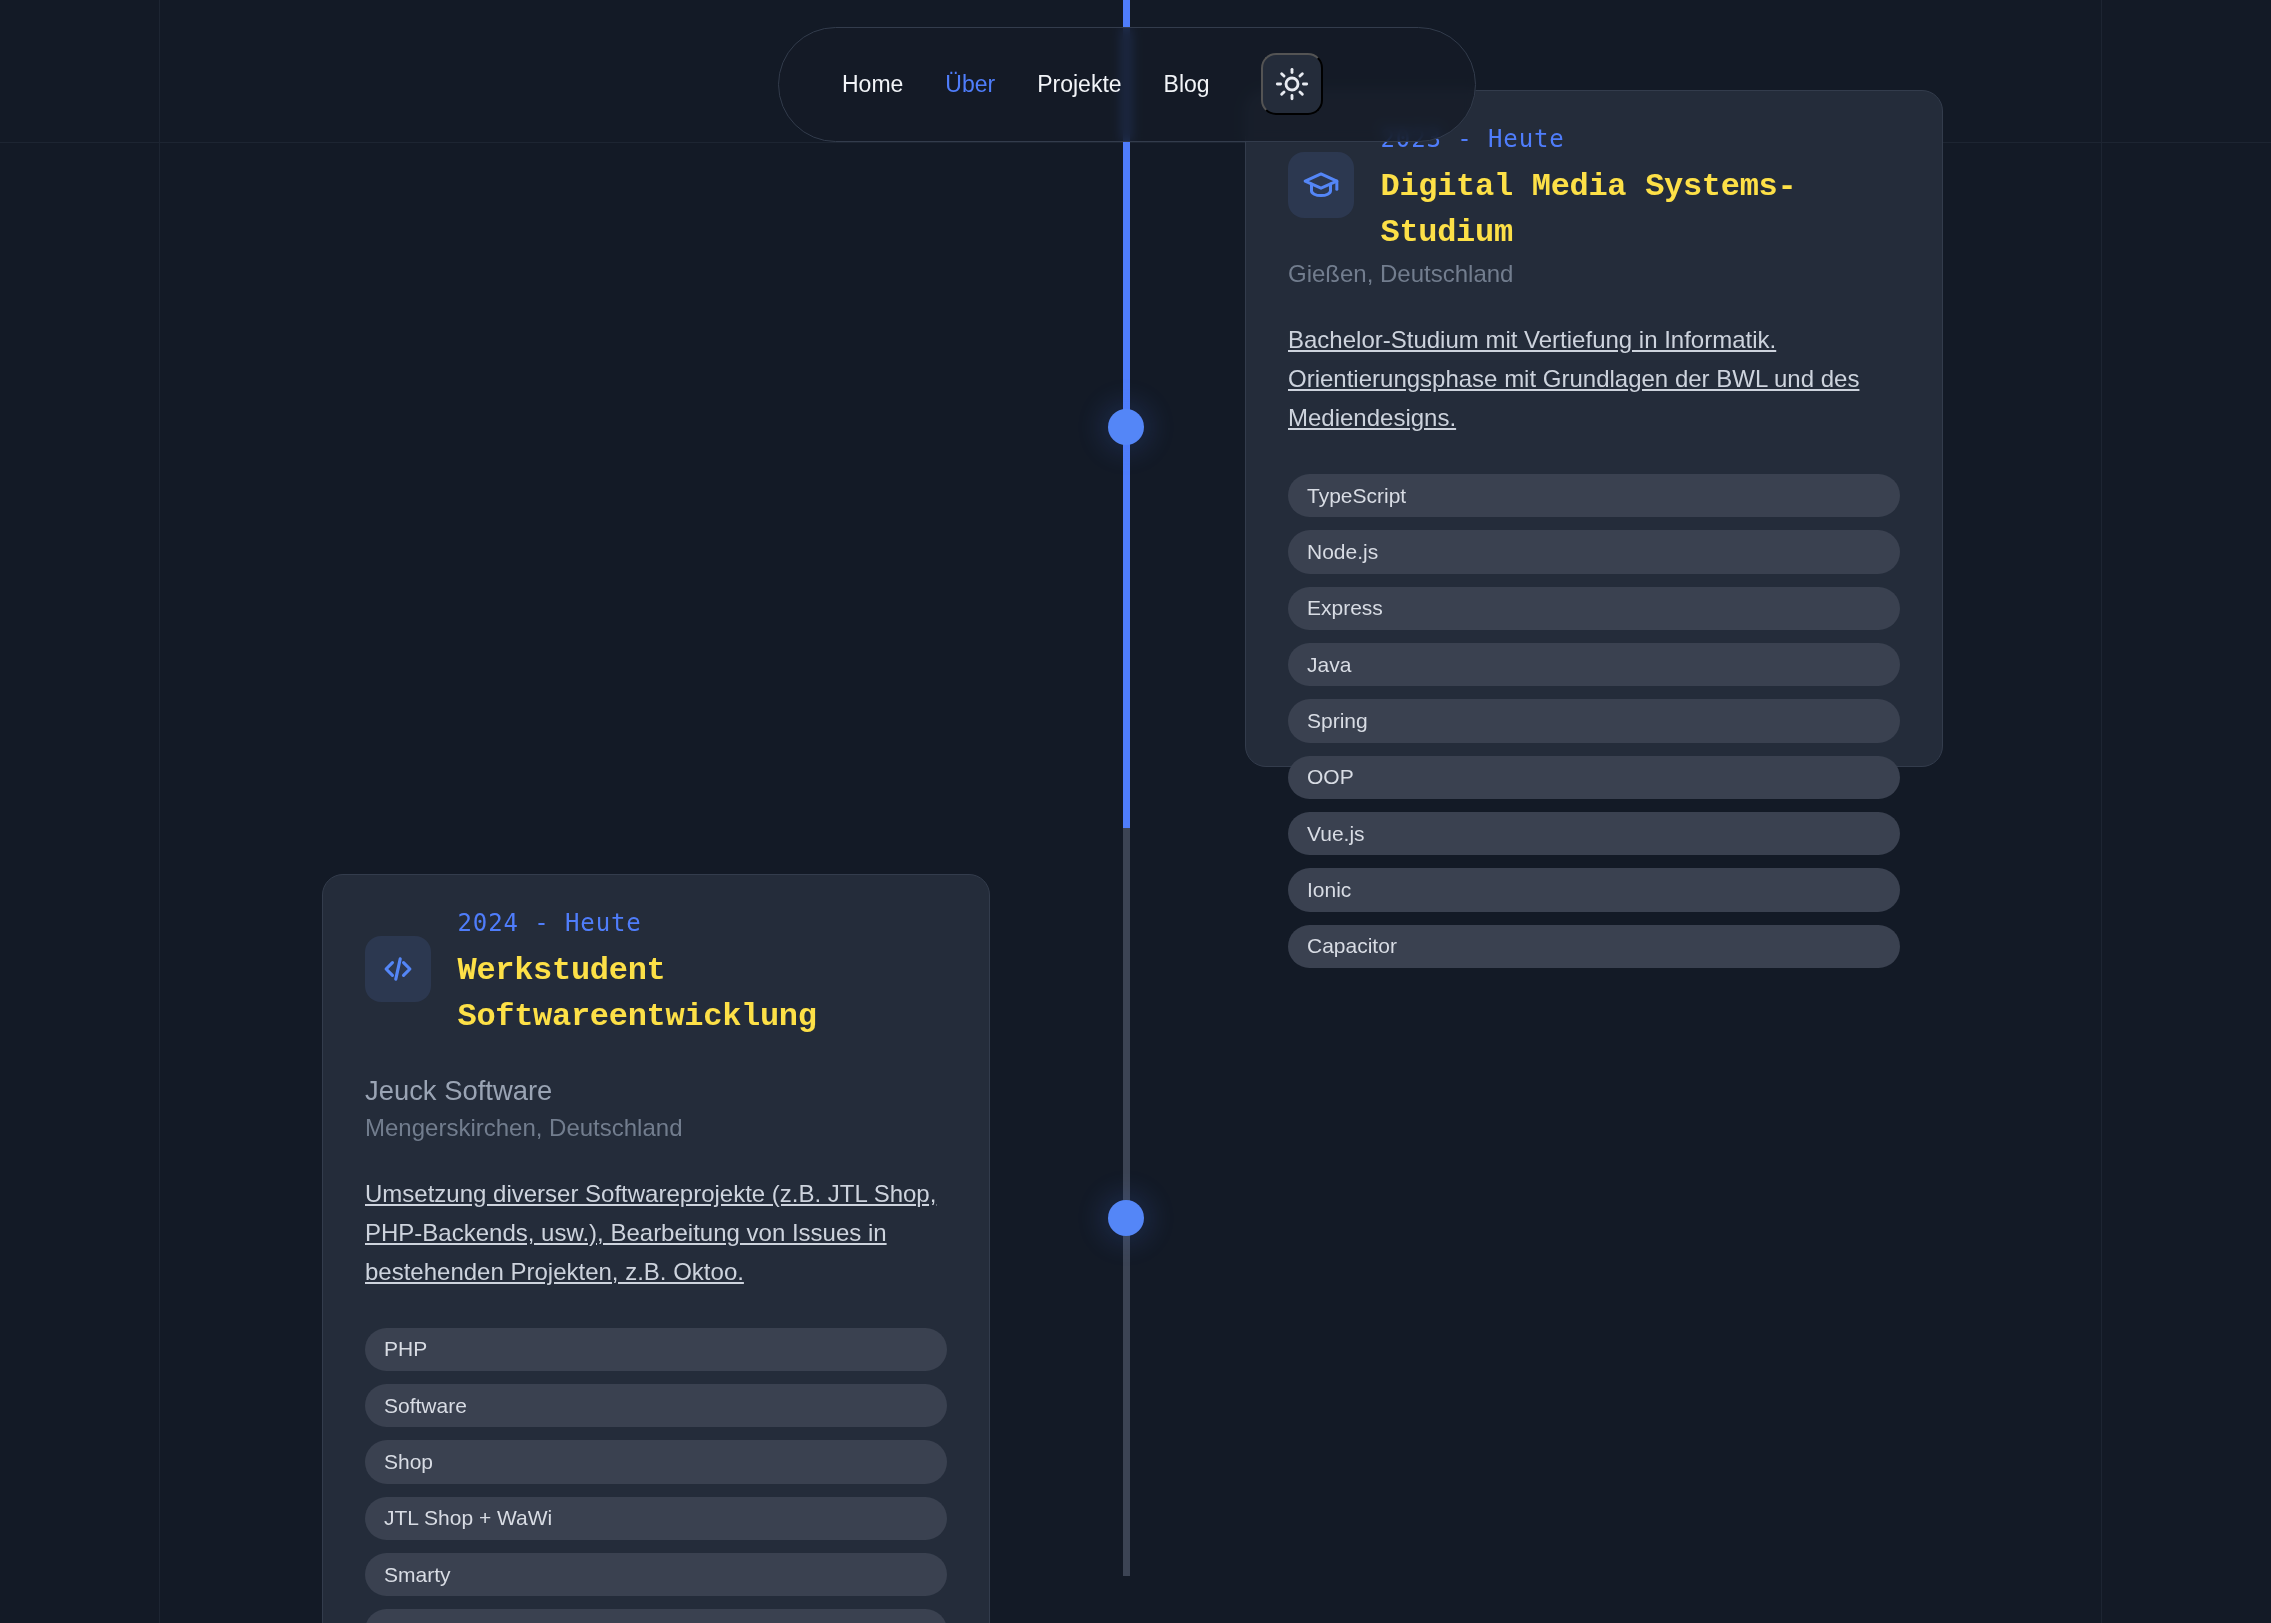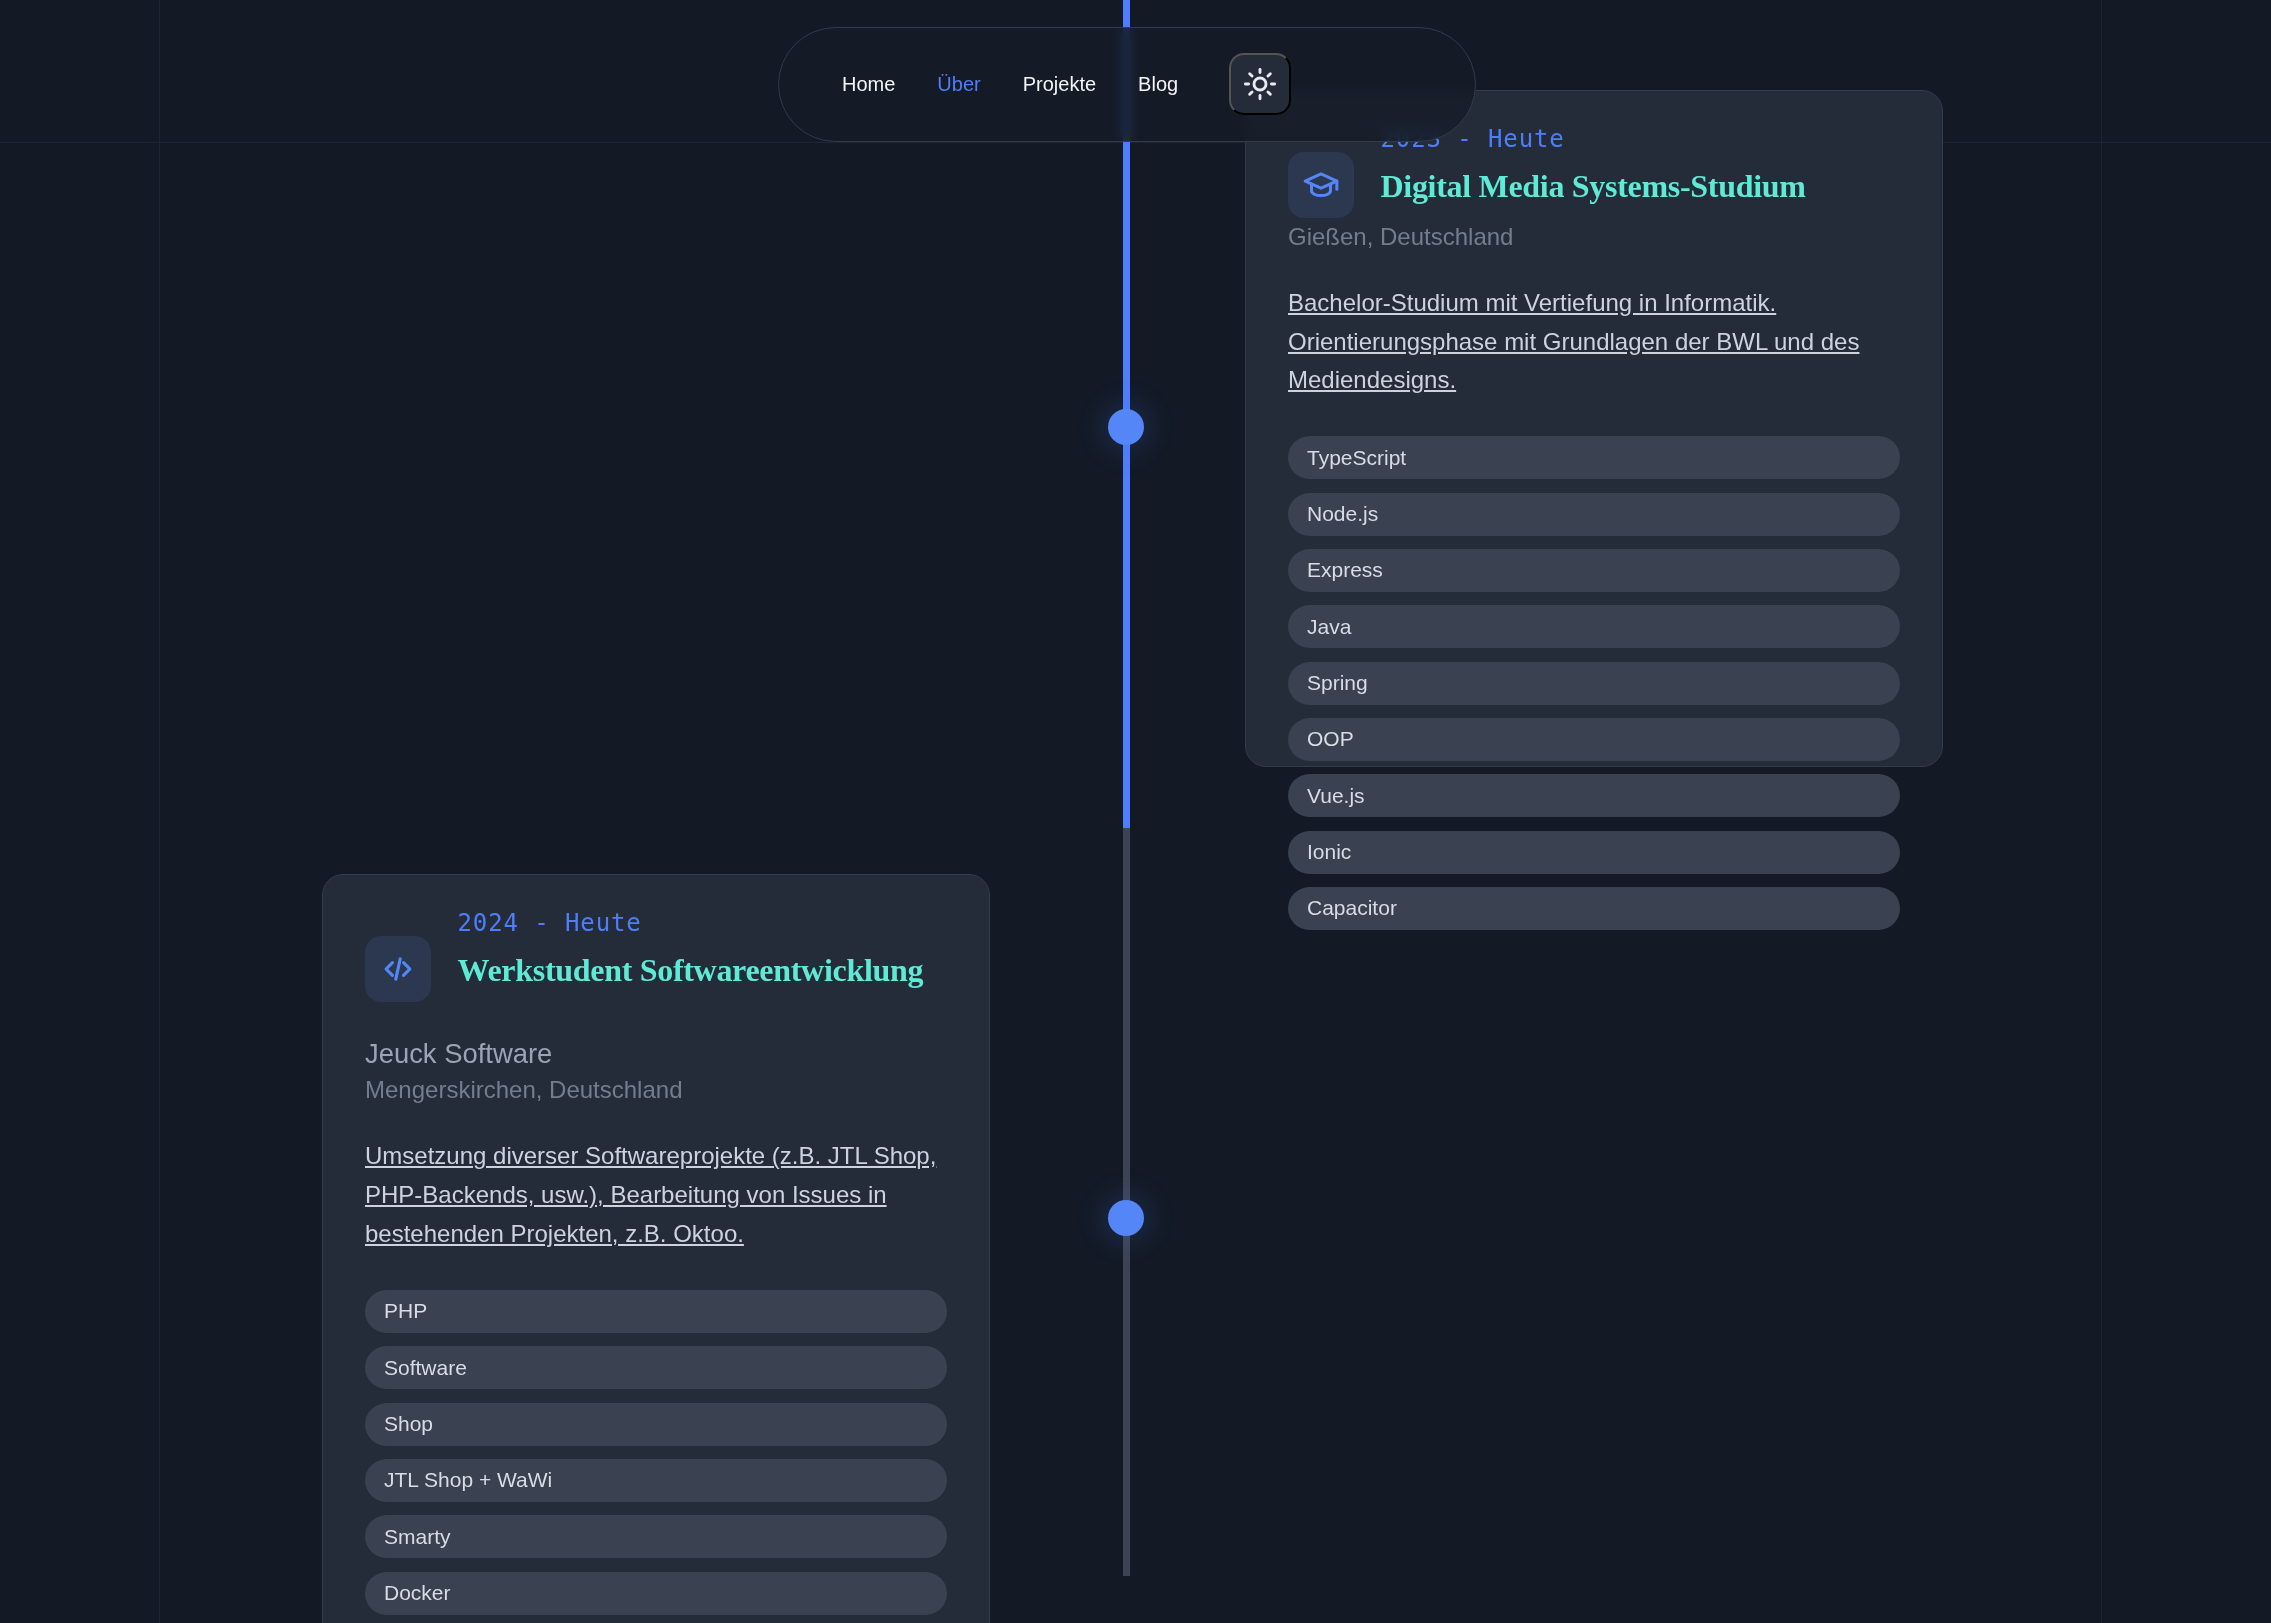--- a/index.html
+++ b/index.html
@@ -50,21 +50,21 @@
     border-radius: 58px;
     background: rgba(20, 27, 39, 0.78);
     display: flex;
     align-items: center;
     gap: 0px;
     padding: 0 42px;
     z-index: 20;
     backdrop-filter: blur(5.7px);
   }
   .nav-link {
-    font-size: 20px;
+    font-size: 23px;
     color: #f2f4f8;
     padding: 0 21px;
     white-space: nowrap;
     cursor: pointer;
     line-height: 1;
   }
   .nav-link.active { color: #4f7dfb; }
   .theme-toggle {
     margin-left: 30px;
     width: 62px;
@@ -149,25 +149,25 @@
   }
   .card-headtext { flex: 1 1 auto; min-width: 0; }
   .card-period {
     font-family: "DejaVu Sans Mono", monospace;
     font-size: 24px;
     color: #4f7dfb;
     letter-spacing: 0.9px;
     margin-bottom: 11.4px;
   }
   .card-title {
-    font-family: Liberation Serif, serif;
+    font-family: Liberation Mono, monospace;
     font-weight: bold;
     font-size: 32px;
     line-height: 1.42;
-    color: #5eead4;
+    color: #fde047;
     letter-spacing: -0.3px;
   }
 
   .card-org {
     font-size: 27.4px;
     color: #9aa4b4;
     margin-top: 34px;
     line-height: 1.3;
   }
   .card-loc {

